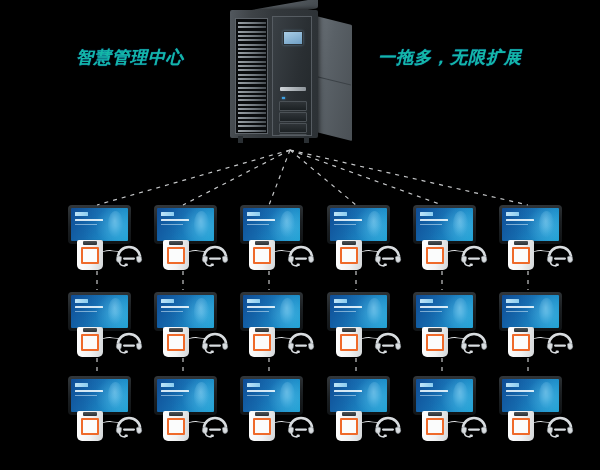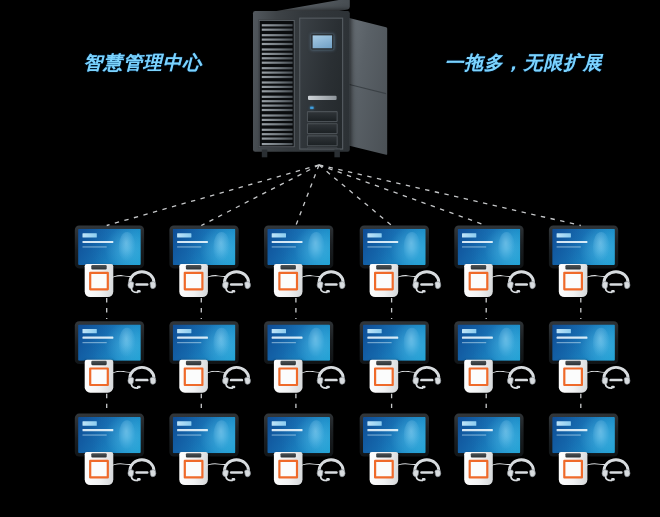--- a/index.html
+++ b/index.html
@@ -18,26 +18,26 @@
     overflow: hidden;
   }
 
   
   .title {
     position: absolute;
     font-weight: bold;
     font-style: italic;
     font-size: 17px;
     letter-spacing: 1px;
-    color: #7dd3fc;
+    color: #14b8a6;
     white-space: nowrap;
     text-shadow: 0 0 1px #0d6fc4;
   }
   #title-left  { left: 76px;  top: 46px; }
-  #title-right { left: 378px; top: 46px; margin-left: 26px; }
+  #title-right { left: 378px; top: 46px; }
 
   
   #links {
     position: absolute;
     left: 0; top: 0;
     width: 600px; height: 470px;
     pointer-events: none;
   }
 
   

